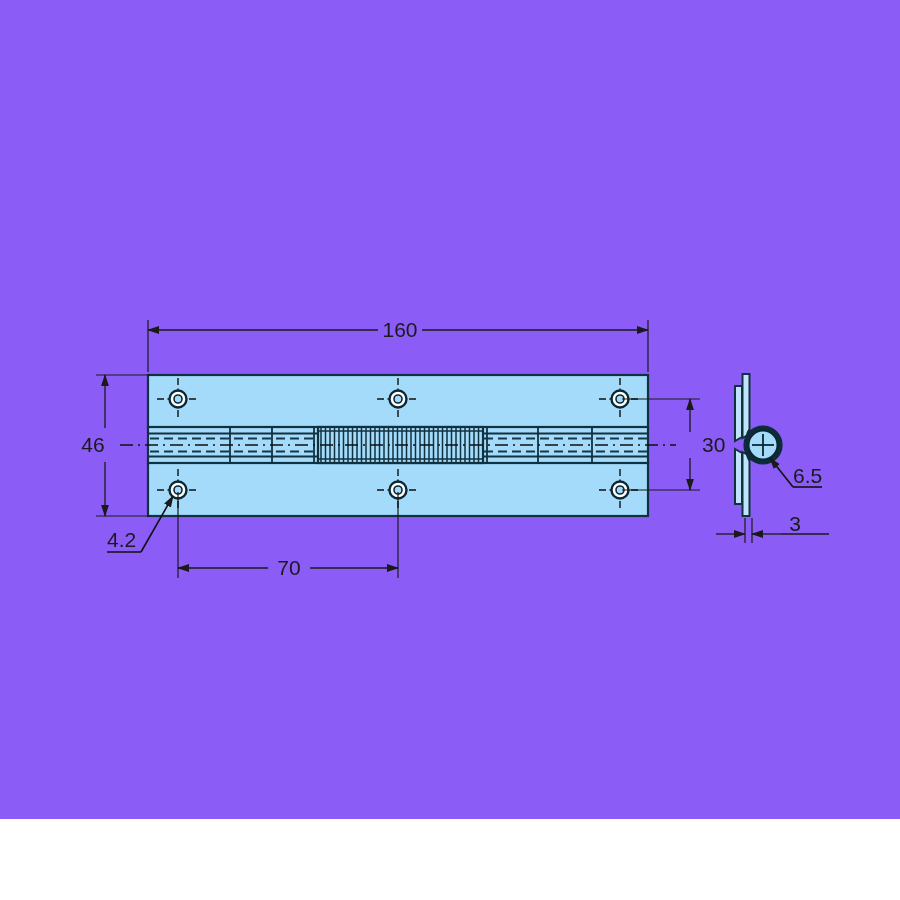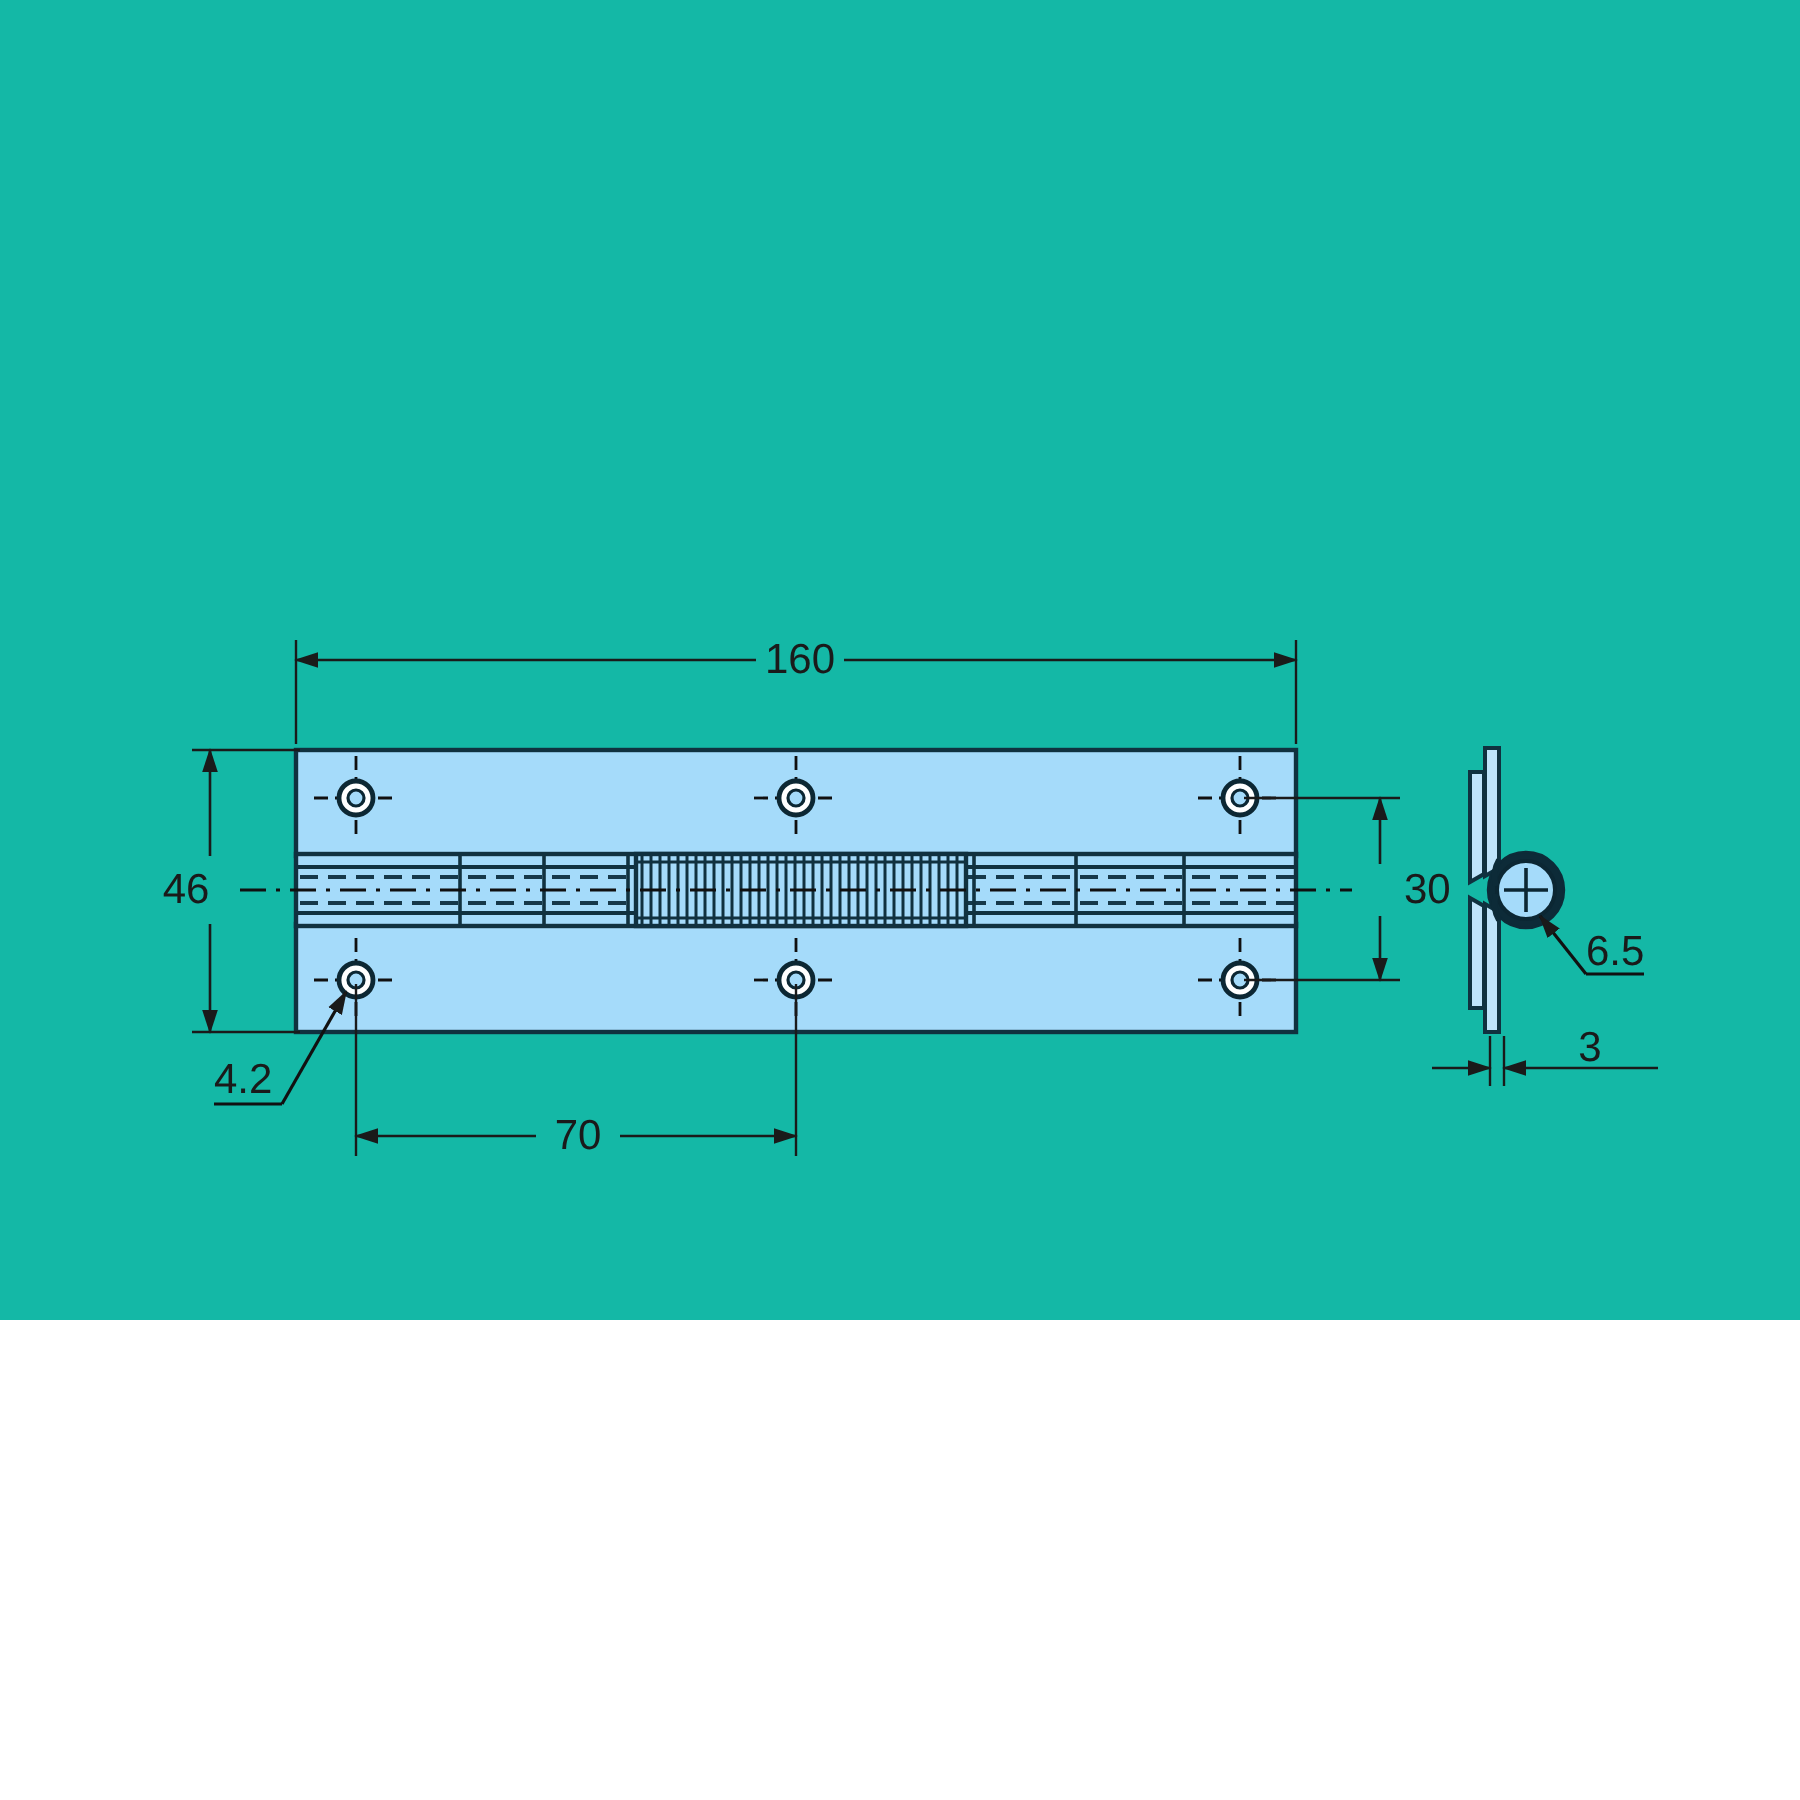--- a/index.html
+++ b/index.html
@@ -10,22 +10,22 @@
   }
   body {
     width: 900px;
     height: 900px;
     font-family: "Liberation Sans", sans-serif;
     overflow: hidden;
   }
   #drawing-root {
     position: relative;
     width: 900px;
-    height: 660px;
-    background: #14b8a6;
+    height: 819px;
+    background: #8b5cf6;
   }
   svg#tech-drawing {
     display: block;
     width: 900px;
     height: 900px;
   }
   .dim-text {
     font-family: "Liberation Sans", sans-serif;
     font-size: 21px;
     fill: #1a1a1a;

